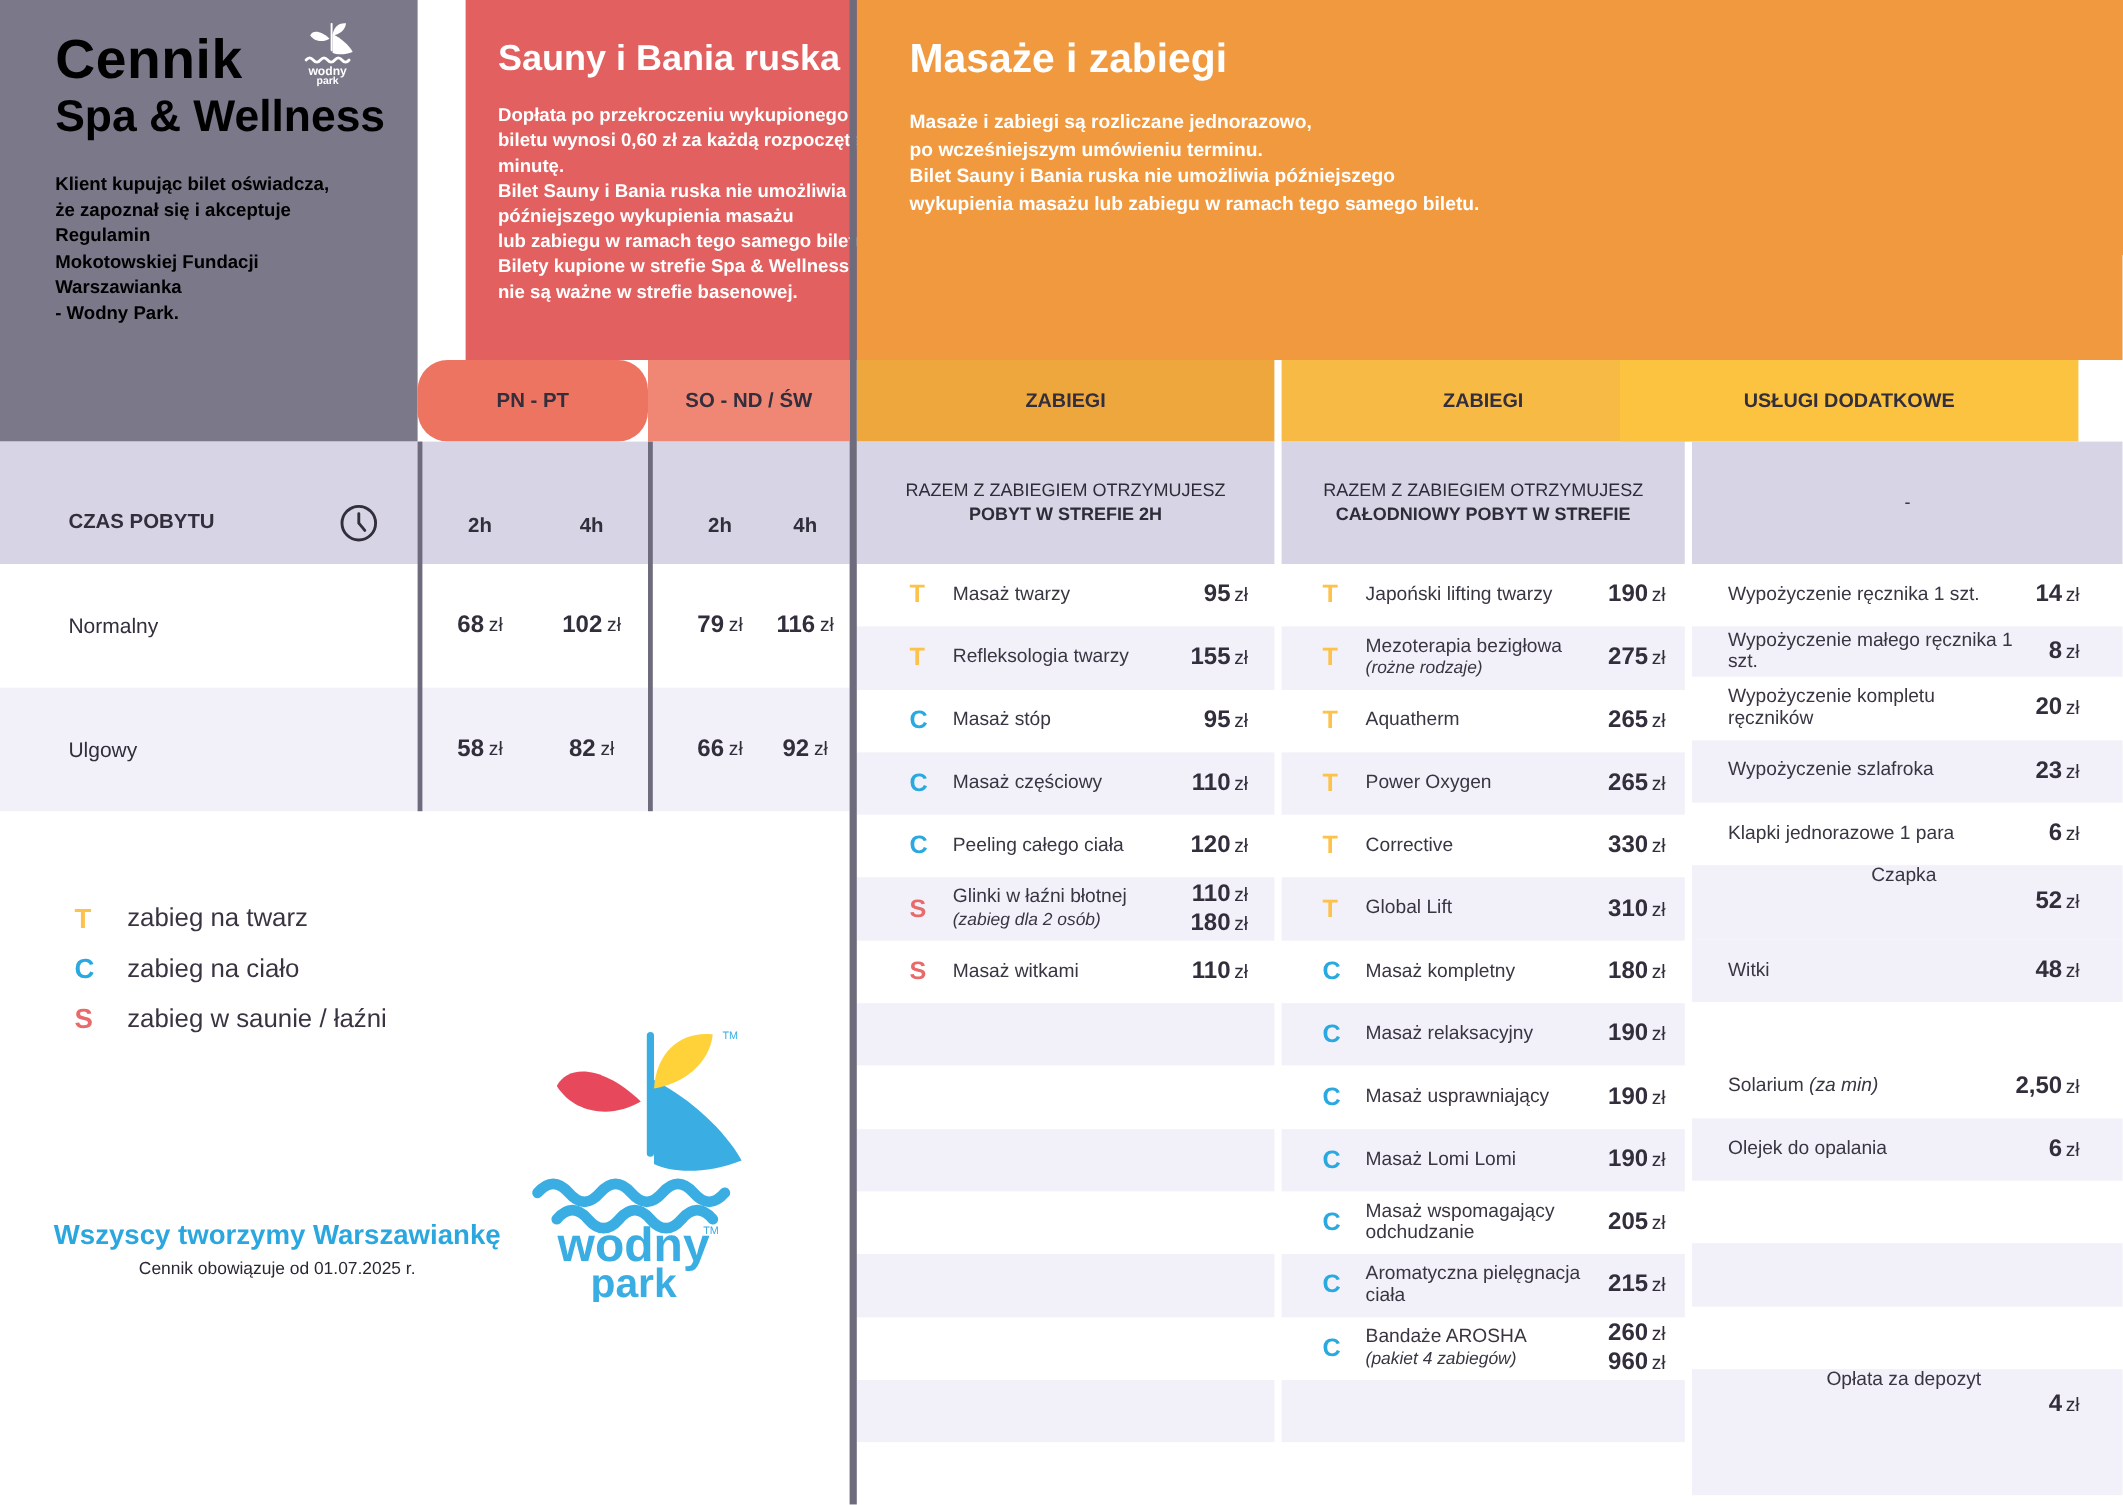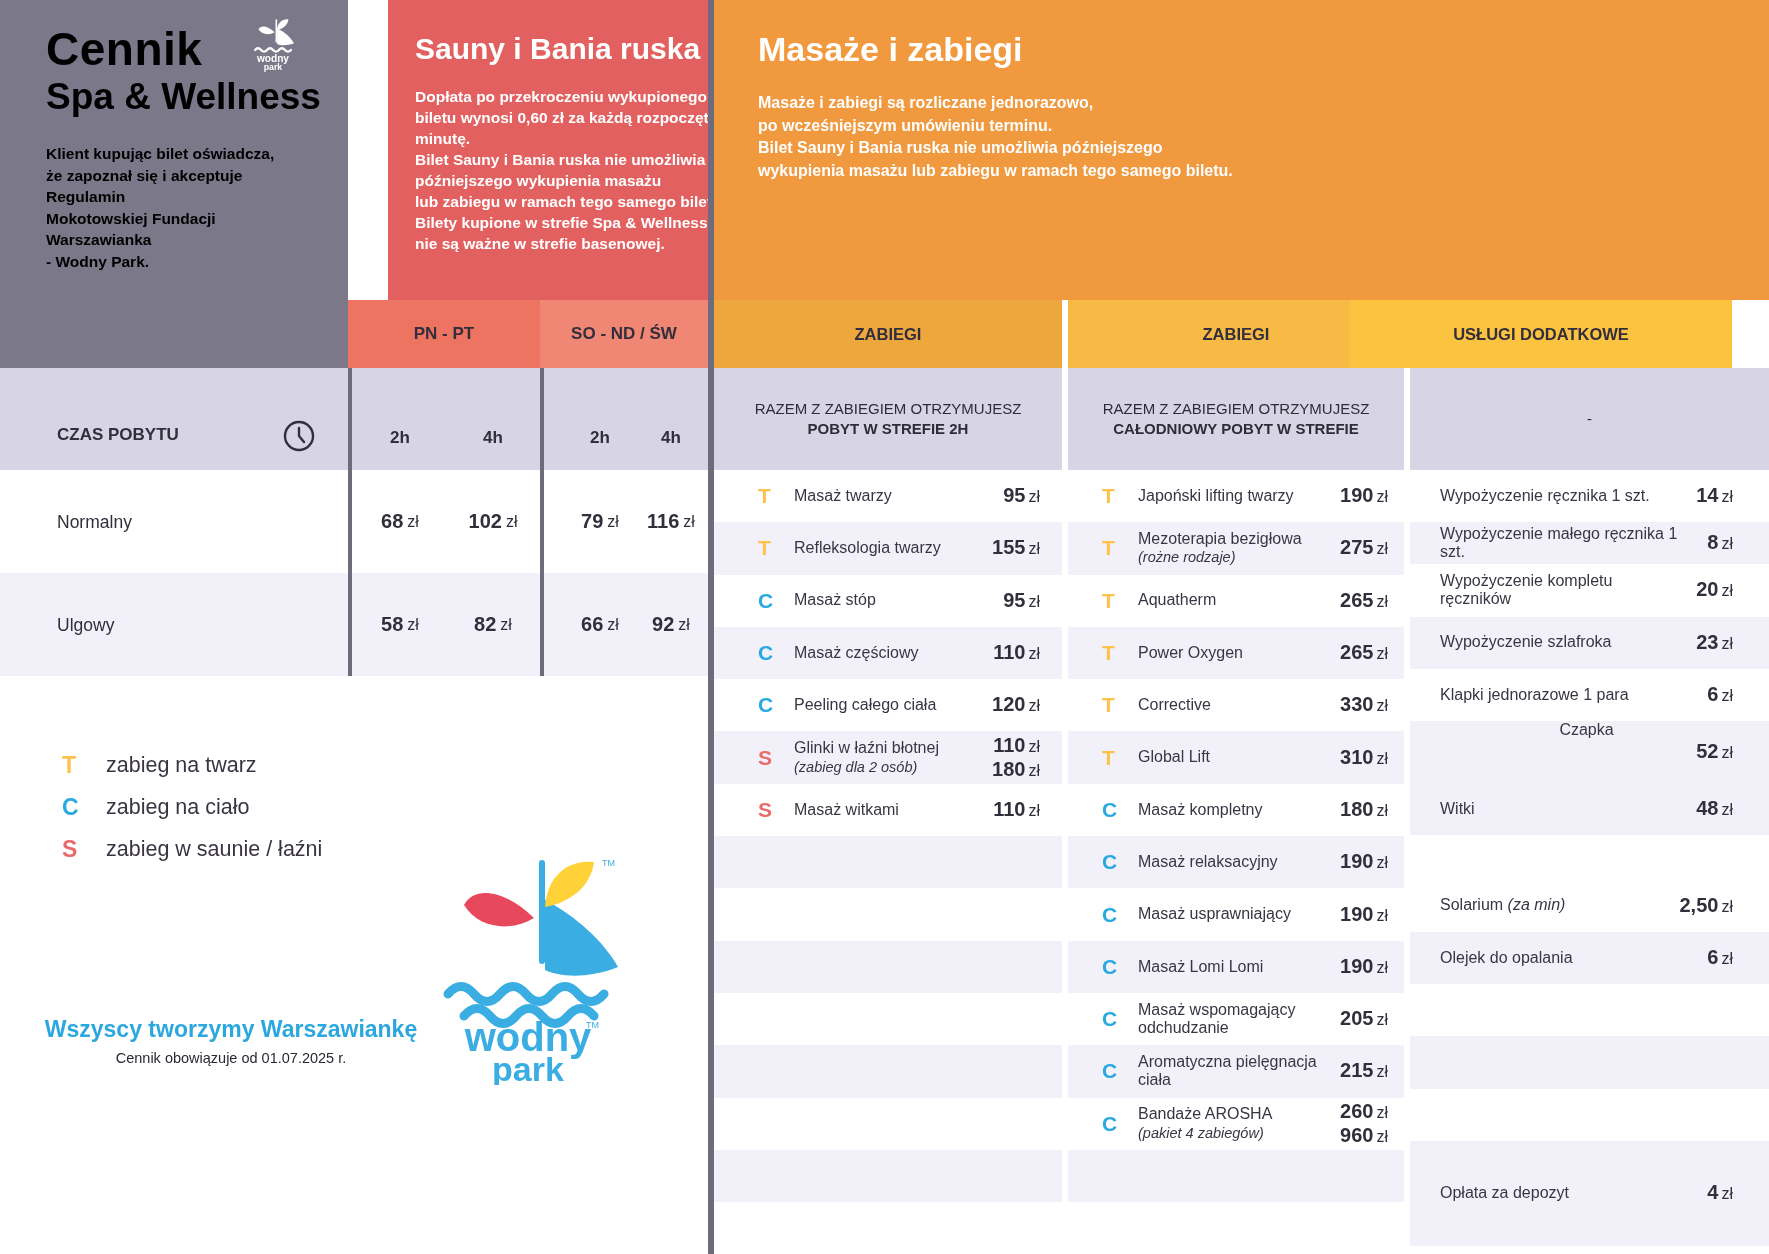--- a/index.html
+++ b/index.html
@@ -17,21 +17,21 @@
   .panel-sauna .ht{position:absolute;left:27px;top:32px;font-size:30px;font-weight:700;}
   .panel-sauna .hp{position:absolute;left:27px;top:86px;width:315px;font-size:15.5px;line-height:21px;font-weight:600;white-space:pre-line;}
 
   .panel-masaze{left:714px;top:0;width:1055px;height:300px;background:#f0993f;color:#fff;}
   .panel-masaze .ht{position:absolute;left:44px;top:30px;font-size:34px;font-weight:700;}
   .panel-masaze .hp{position:absolute;left:44px;top:92px;width:640px;font-size:16px;line-height:22.5px;font-weight:600;white-space:pre-line;}
 
   
   .band{top:300px;height:68px;display:flex;align-items:center;justify-content:center;
         font-size:17px;font-weight:700;color:#332e3c;}
-  .b-pnpt{left:348px;width:192px;background:#ee7462;}
+  .b-pnpt{left:348px;width:192px;background:#ee7462;border-radius:25px;}
   .b-sond{left:540px;width:168px;background:#ef8774;}
   .z1{background:#eda73d;}
   .z2{background:#f7ba45;}
   .z3{background:#fbc33f;}
   .mband{top:300px;height:68px;display:flex;align-items:center;justify-content:center;
          font-size:16.5px;font-weight:700;color:#332e3c;}
 
   
   .sub-left{left:0;top:368px;width:708px;height:102px;background:#d7d5e5;}
   .sub-left .rowhdr{position:absolute;left:57px;top:57px;font-size:17px;font-weight:700;}
@@ -417,21 +417,21 @@
       </div>
       <div class="mrow alt" style="height: 52.3px;">
         <div class="mname"><span>Olejek do opalania</span></div>
         <div class="mprice">
           <div class="pline"><b>6</b><span class="cur">zł</span></div>
         </div>
       </div>
       <div class="mrow" style="height: 52.3px;"></div>
       <div class="mrow alt" style="height: 52.3px;"></div>
       <div class="mrow" style="height: 52.3px;"></div>
-      <div class="mrow alt" style="height: 104.6px;">
+      <div class="mrow alt" style="height: 104.6px; flex-direction: column;">
         <div class="mname"><span>Opłata za depozyt</span></div>
         <div class="mprice">
           <div class="pline"><b>4</b><span class="cur">zł</span></div>
         </div>
       </div>
     </div>
 
   <div class="vline" style="left:348px;top:368px;height:308px"></div>
   <div class="vline" style="left:540px;top:368px;height:308px"></div>
   <div class="vmain"></div>

